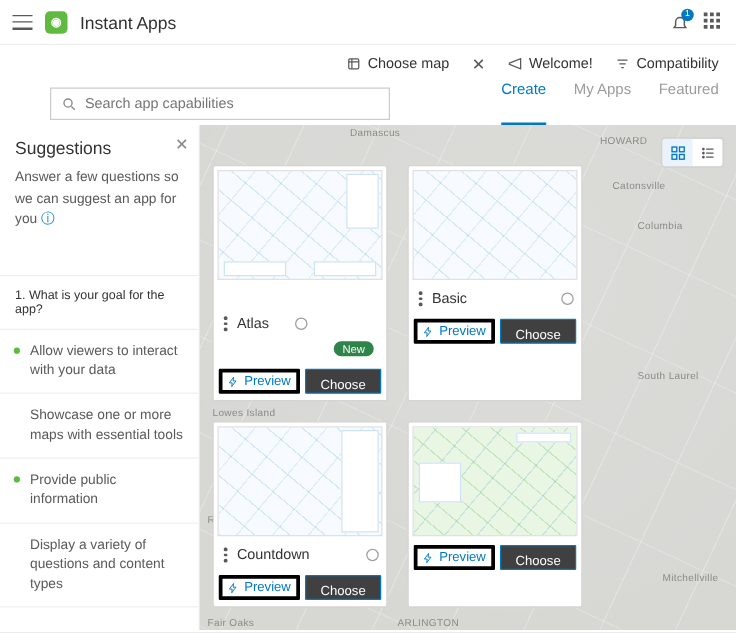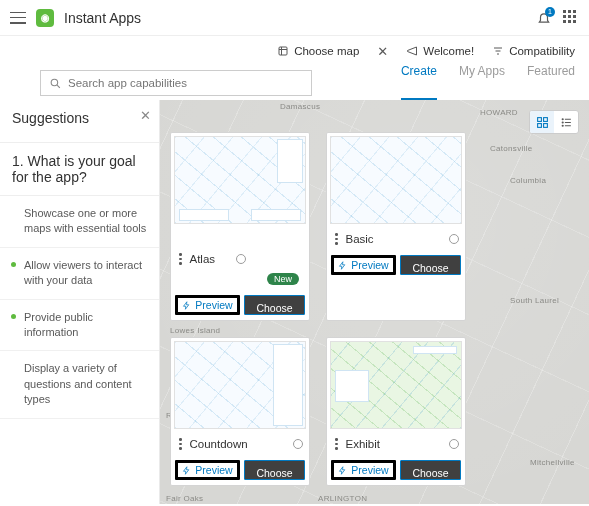--- a/index.html
+++ b/index.html
@@ -32,21 +32,21 @@
     repeating-linear-gradient(115deg, rgba(255,255,255,0.25) 0 1px, transparent 1px 55px),
     repeating-linear-gradient(25deg, rgba(255,255,255,0.2) 0 1px, transparent 1px 70px),
     radial-gradient(circle at 70% 30%, rgba(255,255,255,0.12), transparent 60%); }
   .roadlabel { position: absolute; font-size: 8px; color: #8a8a86; letter-spacing: 0.3px; white-space: nowrap; }
   .sidebar { position: absolute; left: 0; top: 0; width: 160px; height: 100%; background: #fff; border-right: 1px solid #eaeaea; display: flex; flex-direction: column; }
   .sb-head { padding: 10px 12px 8px; position: relative; }
   .sb-title { font-size: 14px; color: #323232; margin-bottom: 8px; }
   .sb-close { position: absolute; right: 8px; top: 8px; font-size: 13px; color: #888; cursor: pointer; }
   .sb-desc { font-size: 11px; color: #595959; line-height: 1.5; }
   .sb-desc .info { color: #0079c1; font-size: 11px; }
-  .sb-q { padding: 10px 12px; font-size: 14px; color: #323232; border-top: 1px solid #eee; border-bottom: 1px solid #eee; }
+  .sb-q { padding: 10px 12px; font-size: 10px; color: #323232; border-top: 1px solid #eee; border-bottom: 1px solid #eee; margin-top: 28px; }
   .sb-opts { display: flex; flex-direction: column; }
   .sb-opt { padding: 10px 12px 10px 24px; font-size: 11px; color: #595959; border-bottom: 1px solid #f0f0f0; position: relative; cursor: pointer; line-height: 1.4; }
   .sb-opt::before { content: ""; position: absolute; left: 11px; top: 14px; width: 5px; height: 5px; border-radius: 50%; background: #5fbb3f; }
   .sb-opt.nodot::before { display: none; }
   .viewtoggle { position: absolute; right: 10px; top: 10px; display: flex; border: 1px solid #ccc; border-radius: 3px; background: #fff; overflow: hidden; }
   .viewtoggle div { width: 24px; height: 22px; display: flex; align-items: center; justify-content: center; cursor: pointer; }
   .viewtoggle .active { background: #eaf3fb; }
   .viewtoggle svg { width: 13px; height: 13px; }
   .cards-viewport { position: absolute; left: 170px; top: 32px; width: 408px; height: 370px; overflow: hidden; }
   .cards { display: grid; grid-template-columns: 140px 140px; gap: 16px; }
@@ -156,25 +156,26 @@
     <span class="roadlabel" style="left:530px;top:358px">Mitchellville</span>
     <span class="roadlabel" style="left:318px;top:394px">ARLINGTON</span>
     <span class="roadlabel" style="left:396px;top:374px">Washington</span>
     <span class="roadlabel" style="left:280px;top:2px">Damascus</span>
   </div>
 
   <div class="sidebar">
     <div class="sb-head">
       <div class="sb-title">Suggestions</div>
       <div class="sb-close">✕</div>
+      <div class="sb-desc"><span>Answer a few questions so we can suggest an app for you</span> <span class="info">ⓘ</span></div>
     </div>
     <div class="sb-q">1. What is your goal for the app?</div>
     <div class="sb-opts">
+      <div class="sb-opt">Allow viewers to interact with your data</div>
       <div class="sb-opt nodot">Showcase one or more maps with essential tools</div>
-      <div class="sb-opt">Allow viewers to interact with your data</div>
       <div class="sb-opt">Provide public information</div>
       <div class="sb-opt nodot">Display a variety of questions and content types</div>
     </div>
   </div>
 
   <div class="viewtoggle">
     <div class="active">
         <svg viewBox="0 0 24 24" fill="none" stroke="#0079c1" stroke-width="2">
           <rect x="3" y="3" width="7" height="7"></rect>
           <rect x="14" y="3" width="7" height="7"></rect>
@@ -274,29 +275,20 @@
               <span>Choose</span>
             </div>
       </div>
     </div>
 
     <div class="card">
       <div class="thumb green">
         <div class="panel" style="left:4px;top:28px;width:34px;height:32px"></div>
         <div class="panel" style="right:4px;top:4px;width:44px;height:8px"></div>
       </div>
-      <div class="card-title">
-        <div class="dots">
-              <span></span>
-              <span></span>
-              <span></span>
-            </div>
-        <span>Exhibit</span>
-        <div class="radio"></div>
-      </div>
       <div class="card-actions">
         <div class="btn preview">
               <svg viewBox="0 0 24 24" fill="none" stroke="#0079c1" stroke-width="2">
                 <path d="M13 2L4 14h6l-1 8 9-12h-6l1-8z"></path>
               </svg>
               <span>Preview</span>
             </div>
         <div class="btn choose">
               <span>Choose</span>
             </div>

